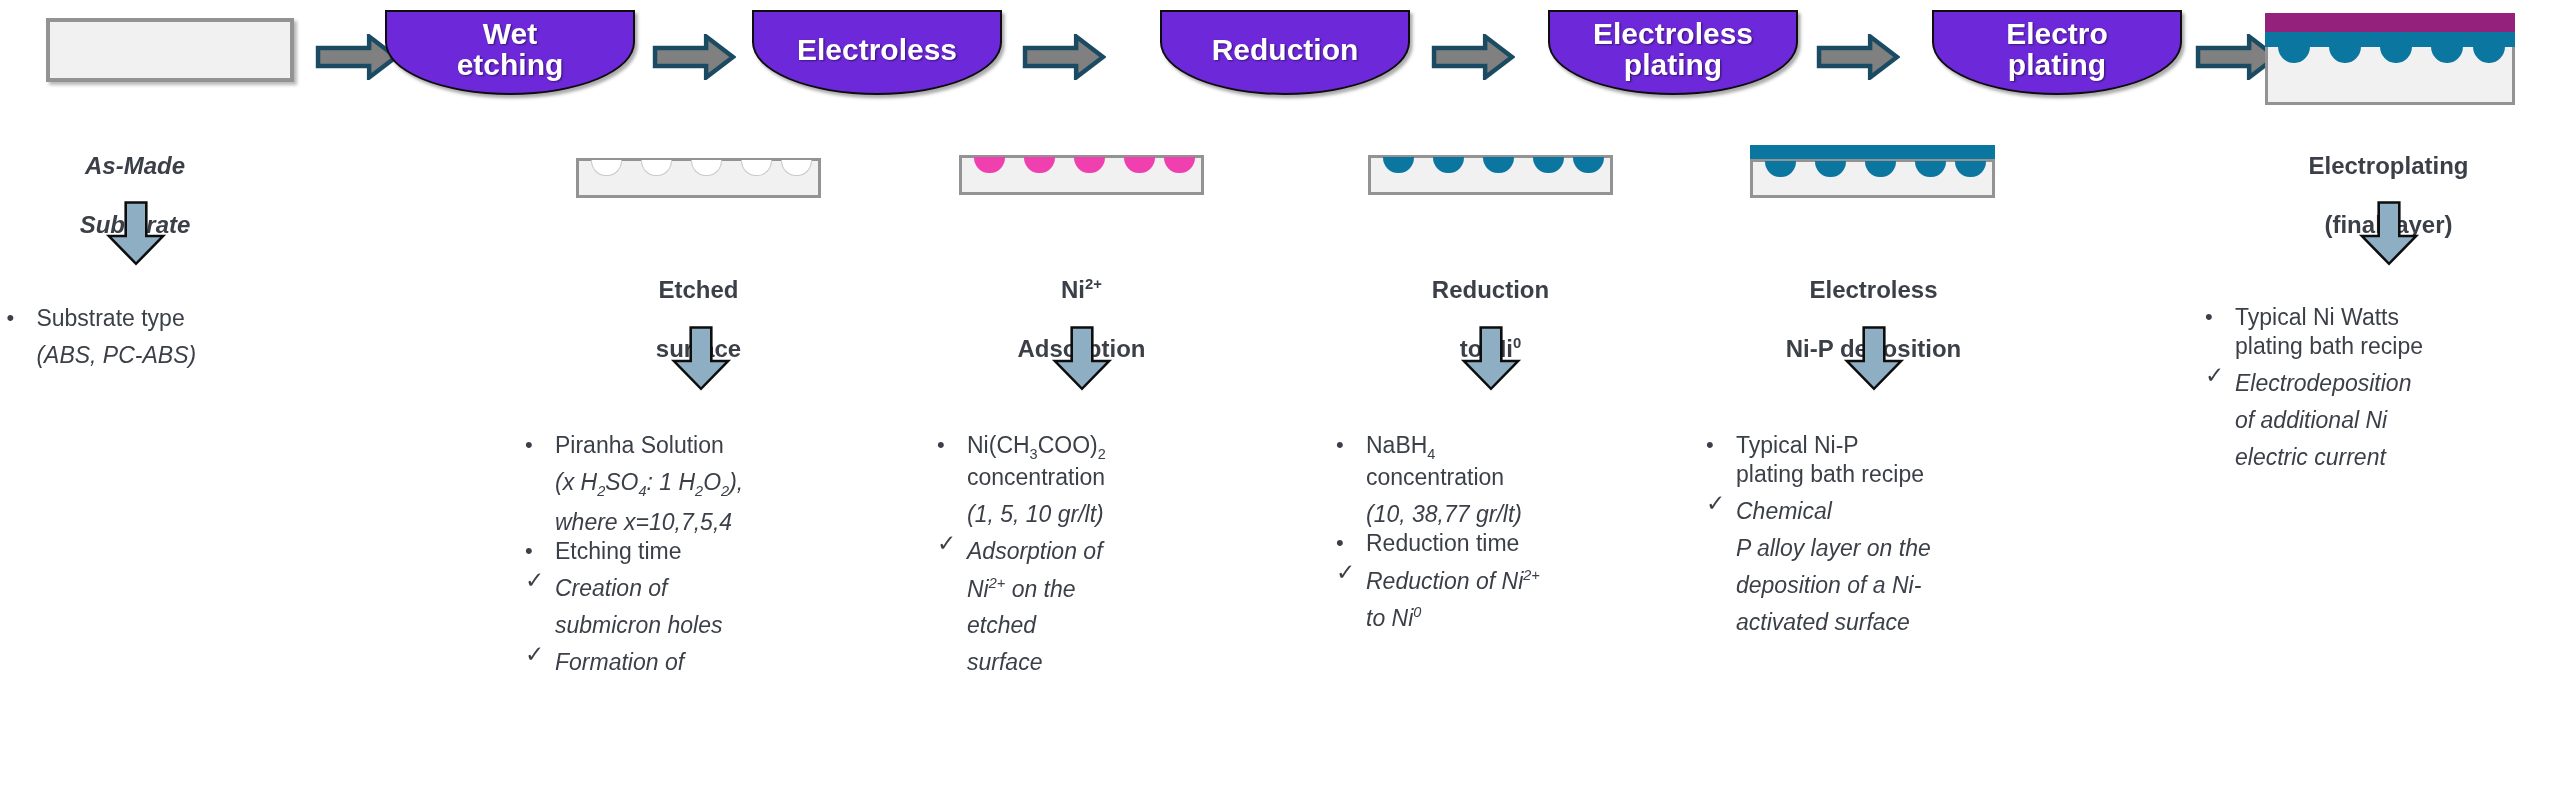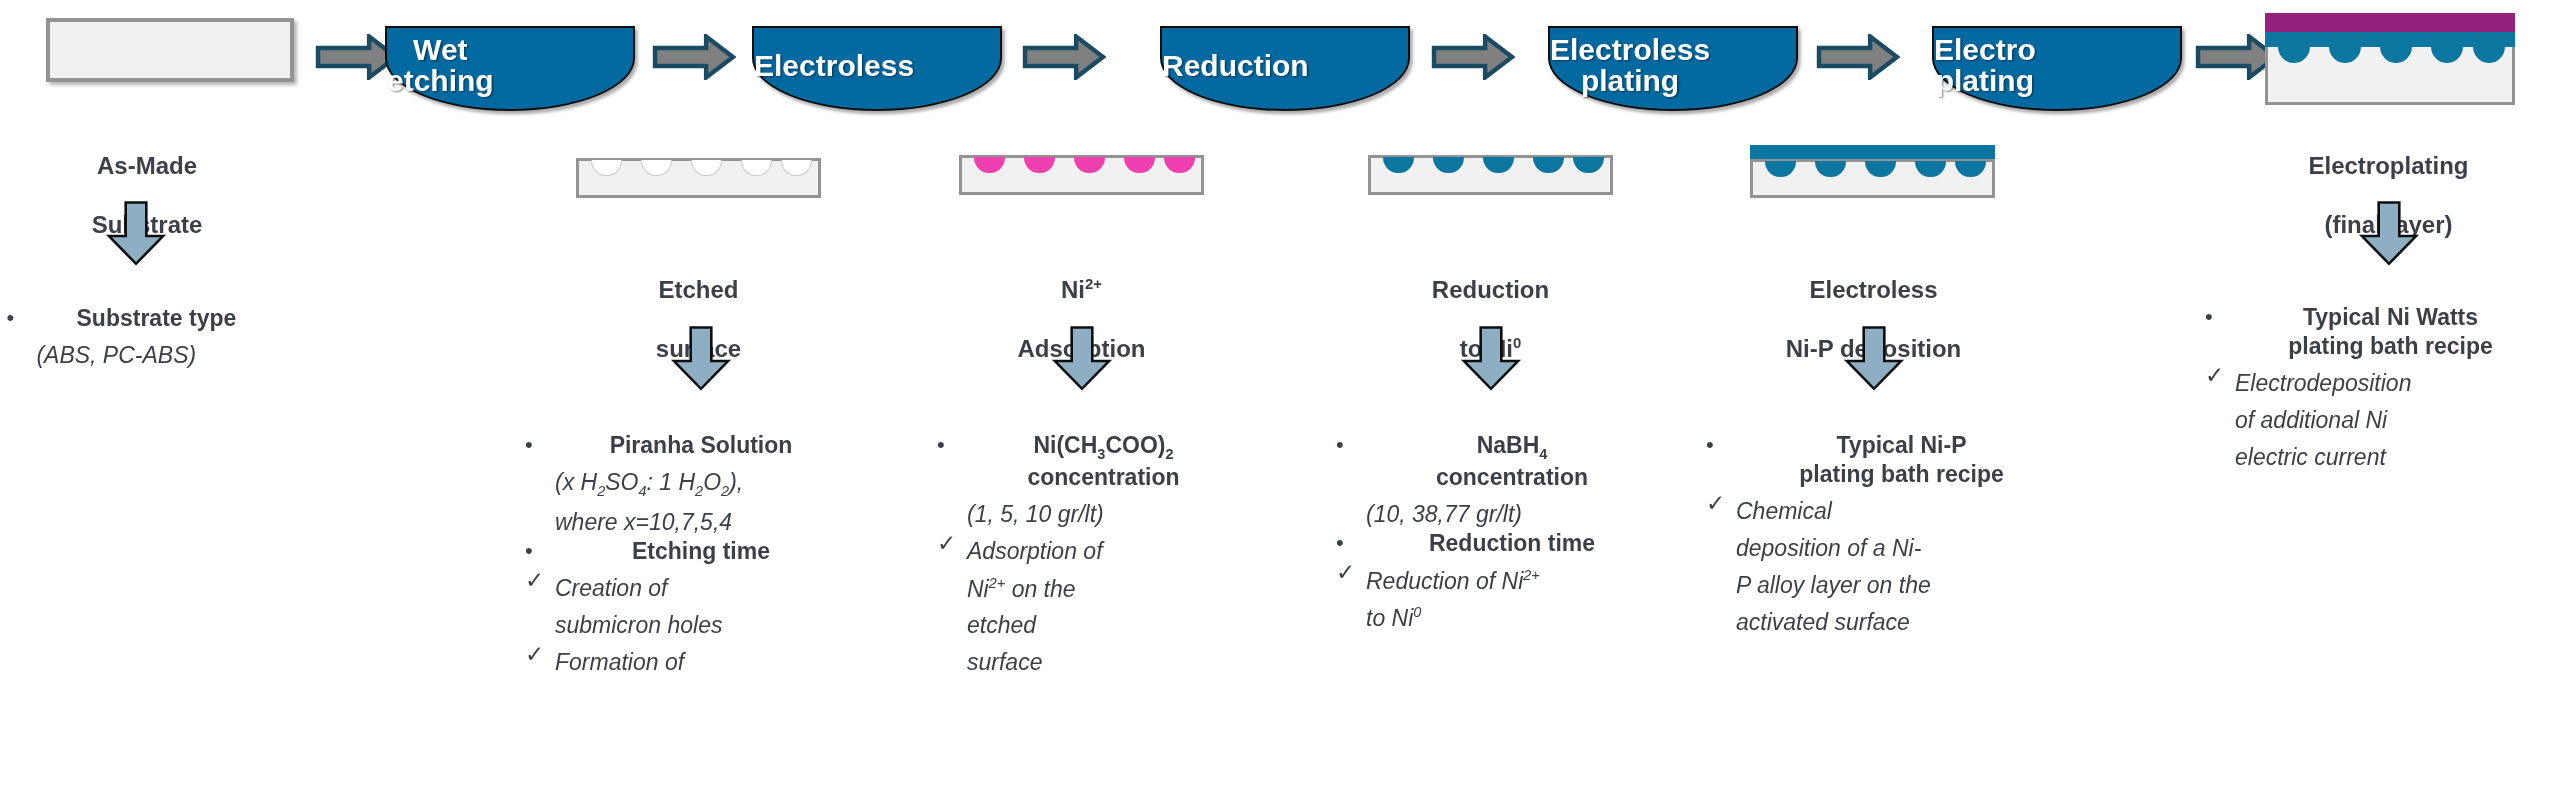--- a/index.html
+++ b/index.html
@@ -18,29 +18,29 @@
 
   
   #process-row {
     position: absolute;
     left: 0; top: 2.6px;
     width: 2576px; height: 116px;
   }
 
   .proc-shape {
     position: absolute;
-    top: 23px;
+    top: 7px;
     height: 85px;
-    background: #0369a1;
+    background: #6d28d9;
     border: 2.6px solid #0d0d0d;
     border-radius: 0 0 50% 50% / 0 0 62% 62%;
     box-sizing: border-box;
     display: flex;
     align-items: center;
-    justify-content: flex-start;
+    justify-content: center;
     box-shadow: 2.6px 3.2px 3.2px rgba(0,0,0,0.33);
   }
   .proc-label {
     color: #ffffff;
     font-weight: bold;
     font-size: 30px;
     line-height: 1.03;
     text-align: center;
     padding-bottom: 3.9px;
     text-shadow: 1.3px 1.3px 1.9px rgba(0,0,0,0.45);
@@ -111,21 +111,21 @@
   }
   .bmark {
     flex: 0 0 auto;
     width: 30px;
     text-align: left;
     font-size: 23px;
     line-height: 1.26;
   }
   .bmark.dot { font-size: 22px; }
   .btext { flex: 1 1 auto; }
-  .btext.b { font-weight: bold; text-align: center; }
+  .btext.b { font-weight: normal; }
   .btext.i { font-style: italic; margin-top: 8px; }
   .cont { display: flex; }
   .cont .bmark { visibility: hidden; }
   sub { font-size: 0.63em; vertical-align: sub; }
   sup { font-size: 0.63em; vertical-align: super; }
 </style>
 </head>
 <body>
 
 <div id="process-row">
@@ -197,21 +197,21 @@
     <div class="sub-body" style="top:35px; width:250px; height:58px; border-top:none;">
       <div class="hole teal" style="left:10.3px;  width:32px; height:16.7px;"></div>
       <div class="hole teal" style="left:61px;  width:32px; height:16.7px;"></div>
       <div class="hole teal" style="left:112px; width:32px; height:16.7px;"></div>
       <div class="hole teal" style="left:163px; width:32px; height:16.7px;"></div>
       <div class="hole teal" style="left:205px; width:32px; height:16.7px;"></div>
     </div>
   </div>
 </div>
 
-<div class="caption" style="left:12px; top:122px; width:270px;">
+<div class="caption" style="left:0px; top:122px; width:270px;font-style:italic;">
   <span>As-Made</span><br>
   <span>Substrate</span>
 </div>
 
 <div class="darrow" style="left:105px; top:200px;">
   <svg width="62" height="67" viewBox="0 0 96 104">
     <path d="M32 4 H64 V56 H90 L48 99 L6 56 H32 Z" fill="#8eaec4" stroke="#0d0d0d" stroke-width="4" stroke-linejoin="miter"></path>
   </svg>
 </div>
 
@@ -408,25 +408,25 @@
   <div class="bline cont">
     <span class="bmark"></span>
     <span class="btext b">plating bath recipe</span>
   </div>
   <div class="bline">
     <span class="bmark">✓</span>
     <span class="btext i">Chemical</span>
   </div>
   <div class="bline cont">
     <span class="bmark"></span>
+    <span class="btext i">P alloy layer on the</span>
+  </div>
+  <div class="bline cont">
+    <span class="bmark"></span>
     <span class="btext i">deposition of a Ni-</span>
-  </div>
-  <div class="bline cont">
-    <span class="bmark"></span>
-    <span class="btext i">P alloy layer on the</span>
   </div>
   <div class="bline cont">
     <span class="bmark"></span>
     <span class="btext i">activated surface</span>
   </div>
 </div>
 
 <div class="caption" style="left:2247px; top:122px; width:283px;">
   <span>Electroplating</span><br>
   <span>(final layer)</span>

